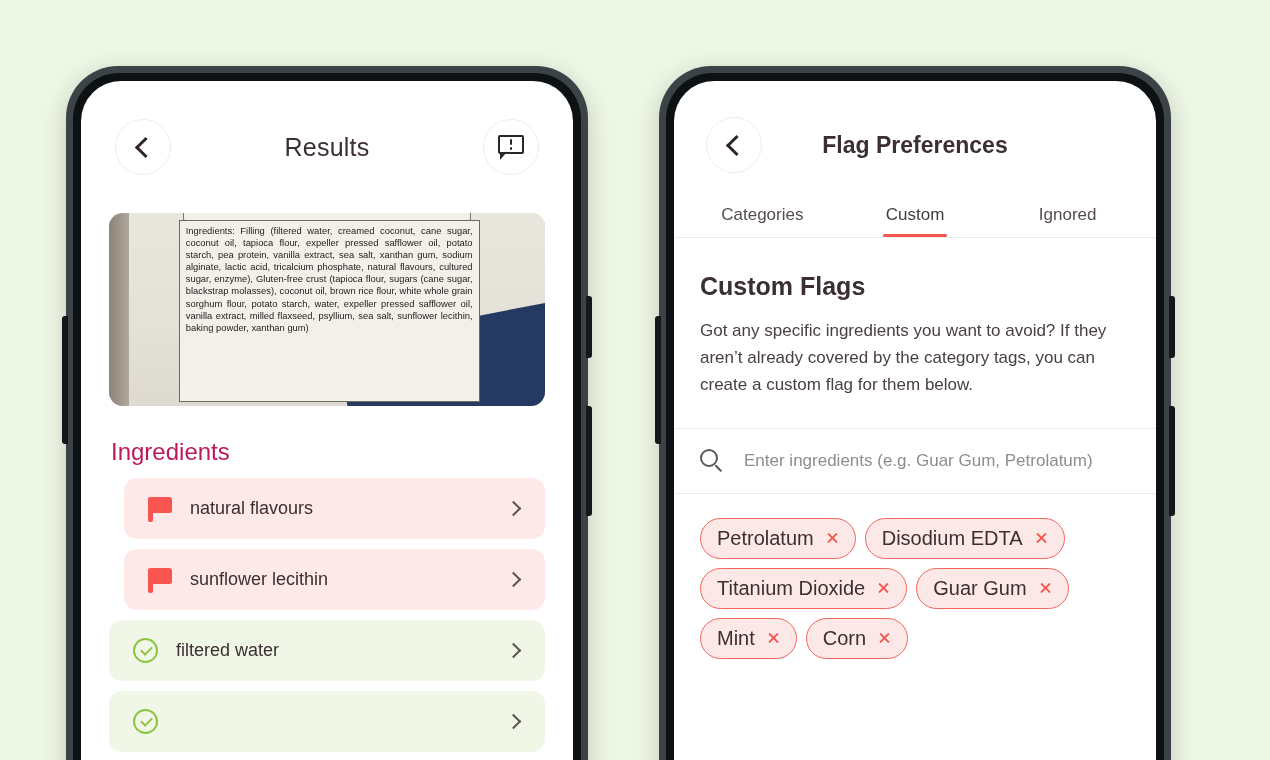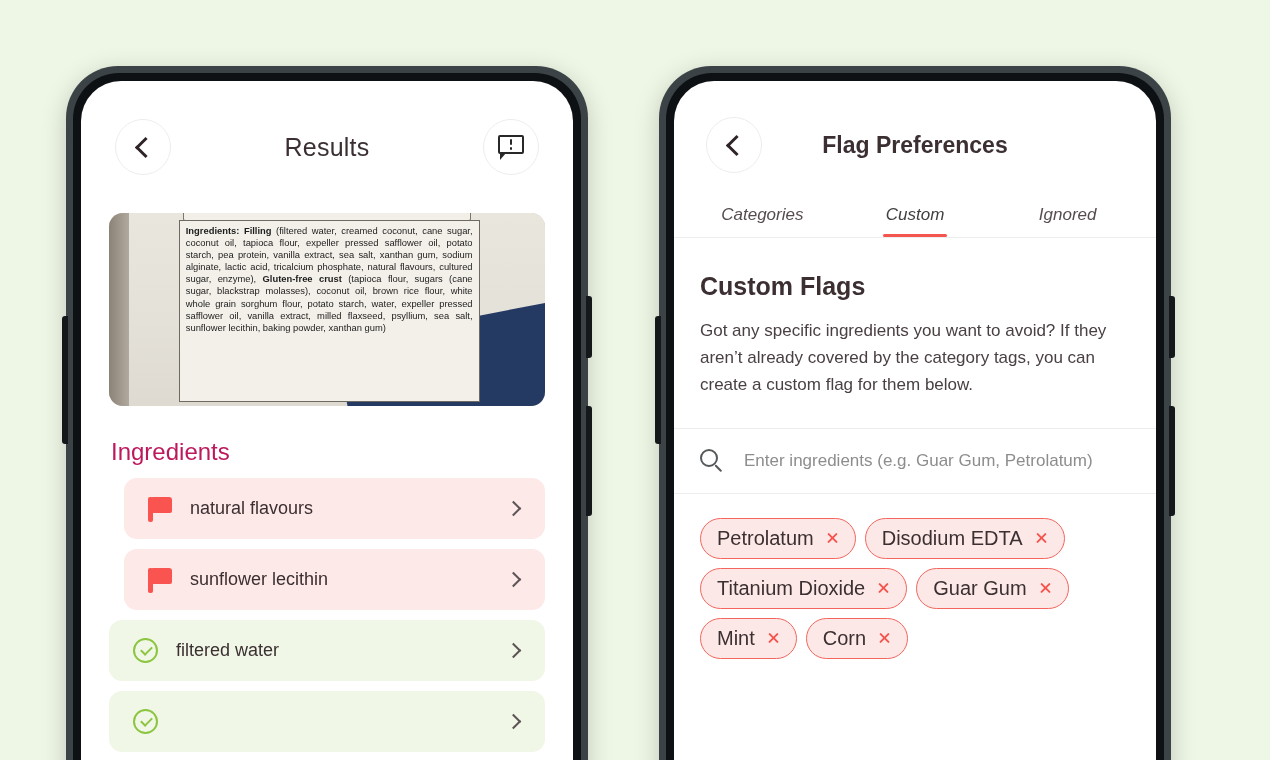--- a/index.html
+++ b/index.html
@@ -119,21 +119,21 @@
     background: #f3f0e9;
     padding: 4px 6px 2px 6px;
     font-family: "Liberation Sans", sans-serif;
     font-size: 9.4px;
     line-height: 12.1px;
     color: #1c1c1c;
     text-align: justify;
     overflow: hidden;
     height: 182px;
   }
-  .lp-ing b { font-weight: bold; }
+  .lp-ing b { font-weight: normal; }
   .lp-side {
     position: absolute; right: 1%; top: 4px; width: 12%;
     font-size: 10px; line-height: 14px; color: #2a2a2a;
     overflow: hidden; height: 130px;
   }
   .lp-side .big { font-size: 12px; }
   .lp-side .bold { font-weight: bold; font-size: 12px; }
 
   .l-section-title {
     margin: 32px 0 12px 30px;
@@ -215,21 +215,20 @@
     flex: 1; text-align: center;
     font-size: 23px; font-weight: bold;
     color: #3b2f31;
     margin-right: 56px;
   }
 
   .tabs {
     display: flex;
     border-bottom: 1px solid #ededed;
     padding: 0 12px;
-    font-style: italic;
   }
   .tab {
     flex: 1;
     text-align: center;
     padding: 14px 0 12px 0;
     font-size: 17px;
     color: #564c4e;
     position: relative;
   }
   .tab.active { color: #404040; }

